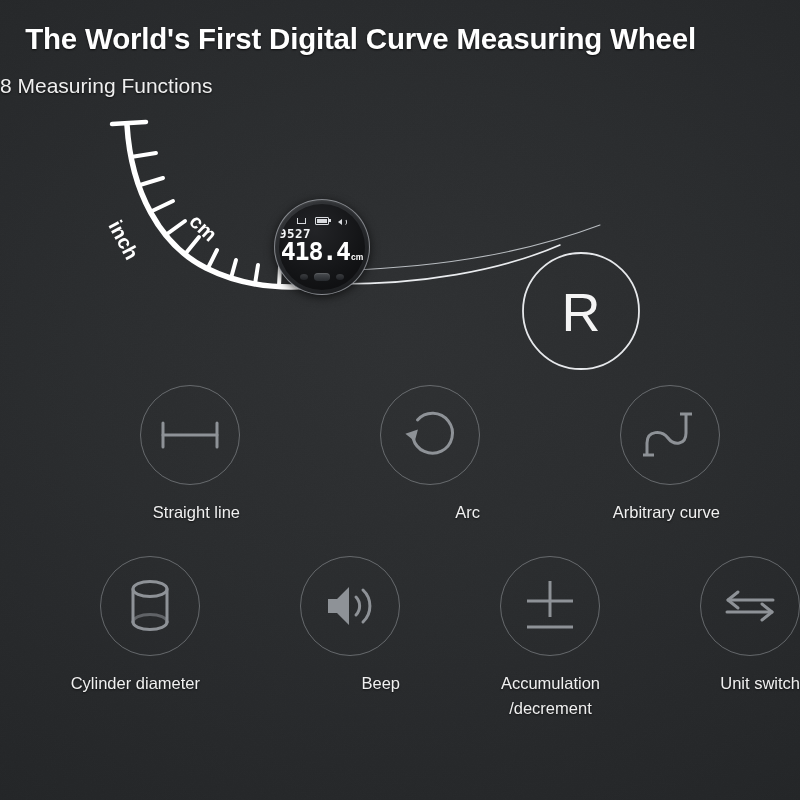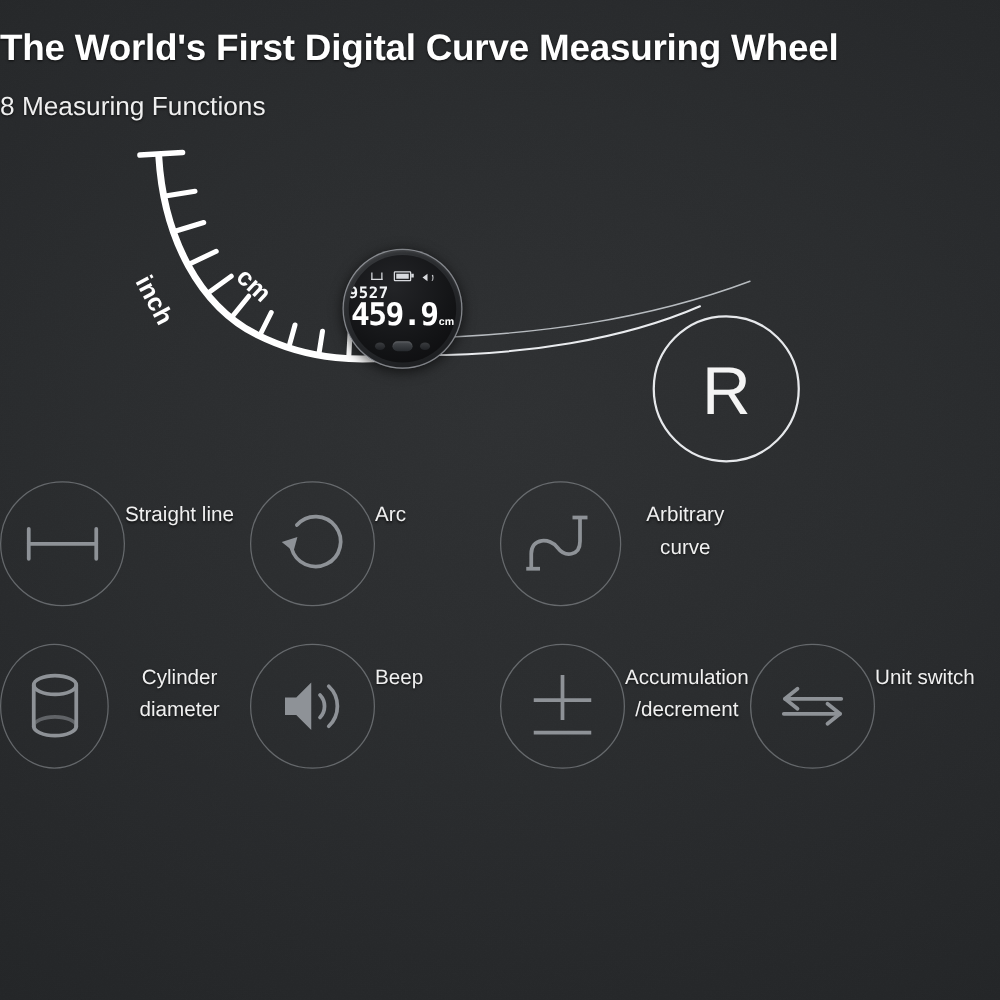--- a/index.html
+++ b/index.html
@@ -28,21 +28,21 @@
     opacity: .5;
     mix-blend-mode: overlay;
   }
 
   
   .headline {
     position: absolute;
     left: 0;
     top: 22px;
     width: 696px;
-    text-align: left;
+    text-align: right;
     font-size: 29.5px;
     font-weight: bold;
     letter-spacing: -0.2px;
     color: #ffffff;
     text-shadow: 0 1px 2px rgba(0,0,0,.75);
   }
   .subhead {
     position: absolute;
     left: 0;
     top: 74px;
@@ -227,22 +227,23 @@
     width: 800px;
   }
   .frow {
     display: flex;
     width: 800px;
   }
   .frow.row2 { margin-top: 30px; }
   .fcell {
     width: 200px;
     display: flex;
-    flex-direction: row;
-    align-items: flex-start;
+    flex-direction: column;
+    align-items: flex-end;
+    padding-left: 40px;
   }
   .fcircle {
     width: 100px;
     height: 100px;
     border-radius: 50%;
     border: 1.1px solid rgba(190,194,200,.40);
     display: flex;
     align-items: center;
     justify-content: center;
     box-sizing: border-box;
@@ -338,21 +339,21 @@
         </div>
         <div class="ic-spk">
           <div class="cone"></div>
             <div class="wv"></div>
         </div>
       </div>
 
       <div class="lcd-sub">9527</div>
 
       <div class="lcd-main">
-        <span class="val">459.9</span>
+        <span class="val">418.4</span>
         <span class="unit">cm</span>
       </div>
 
       <div class="dev-buttons">
         <div class="btn-dot"></div>
         <div class="btn-oval"></div>
         <div class="btn-dot"></div>
       </div>
 
     </div>

